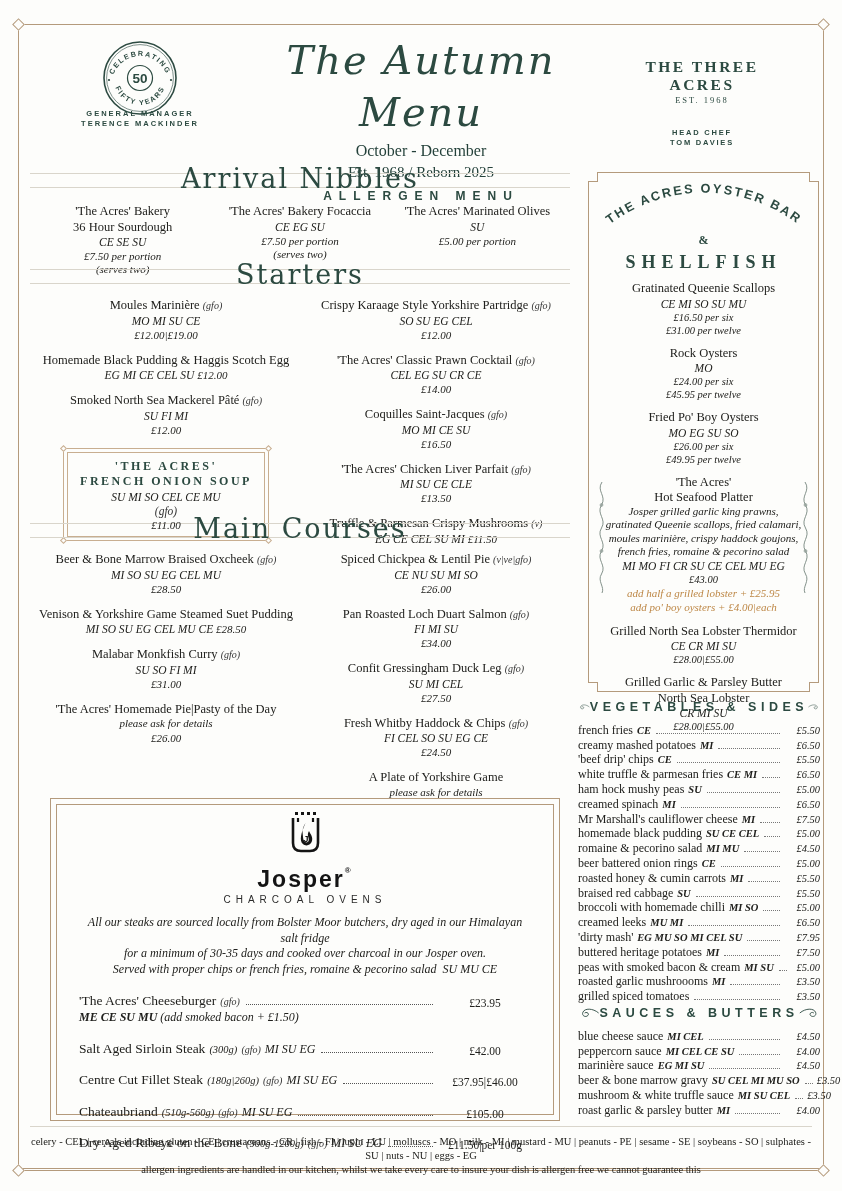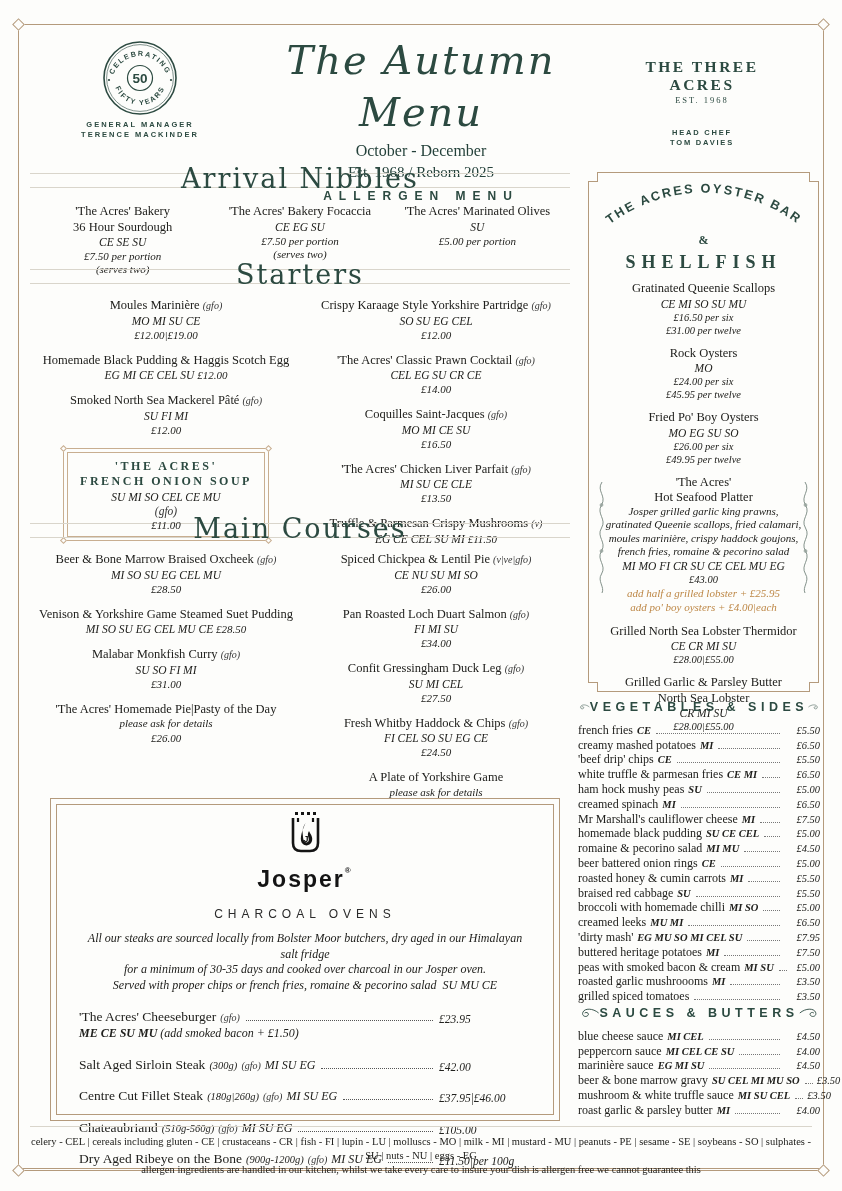--- a/index.html
+++ b/index.html
@@ -12,21 +12,21 @@
   }
   *{margin:0;padding:0;box-sizing:border-box;}
   body{background:#e8e8e8;font-family:"Liberation Serif",serif;color:var(--ink);}
   .page{position:relative;width:842px;height:1191px;background:var(--bg);margin:0 auto;overflow:hidden;}
   .frame{position:absolute;left:18px;top:24px;right:18px;bottom:20px;border:1px solid var(--tan);border-bottom:3px double var(--tan);pointer-events:none;}
   .corner{position:absolute;width:9px;height:9px;border:1px solid var(--tan);background:var(--bg);transform:rotate(45deg);}
   .c-tl{left:14px;top:20px;} .c-tr{right:14px;top:20px;} .c-bl{left:14px;bottom:16px;} .c-br{right:14px;bottom:16px;}
 
   
   .badge{position:absolute;left:102px;top:40px;}
-  .gm{position:absolute;left:40px;top:120px;width:200px;text-align:center;color:var(--green);
+  .gm{position:absolute;left:40px;top:109px;width:200px;text-align:center;color:var(--green);
       font-family:"Liberation Sans",sans-serif;font-size:7.5px;font-weight:bold;letter-spacing:2px;line-height:10px;}
   .title-block{position:absolute;left:221px;top:34px;width:400px;text-align:center;}
   .main-title{font-family:"DejaVu Serif",serif;font-style:italic;font-size:40px;line-height:52px;color:var(--green);letter-spacing:2px;}
   .season{font-size:16px;line-height:22px;color:#24413a;margin-top:2px;}
   .estline{font-size:15px;line-height:21px;color:#24413a;}
   .allergen-banner{font-family:"Liberation Sans",sans-serif;font-size:12px;font-weight:bold;letter-spacing:7px;color:var(--green);margin-top:6px;}
   .brand-block{position:absolute;left:612px;top:58px;width:180px;text-align:center;color:var(--green);}
   .brand-name{font-size:15.5px;font-weight:bold;letter-spacing:2.5px;line-height:18px;}
   .brand-est{font-size:8.5px;letter-spacing:2px;line-height:12px;}
   .chef{margin-top:22px;font-family:"Liberation Sans",sans-serif;font-size:7.5px;font-weight:bold;letter-spacing:1.8px;line-height:10px;}
@@ -96,31 +96,31 @@
   .side-allerg{font-style:italic;font-weight:bold;font-size:10.5px;margin-left:4px;white-space:nowrap;}
   .leader{flex:1;border-bottom:1px dotted #777;margin:0 4px 3px 5px;min-width:8px;}
   .side-price{font-style:italic;font-size:10.5px;width:36px;text-align:right;white-space:nowrap;}
 
   
   #josper-box{position:absolute;left:50px;top:798px;width:510px;height:323px;border:1px solid var(--tan);background:var(--bg);}
   #josper-box .inner2{position:absolute;inset:5px;border:1px solid var(--tan);pointer-events:none;}
   .josper-content{position:relative;padding:12px 28px 0;text-align:center;}
   .josper-word{font-family:"Liberation Sans",sans-serif;font-weight:bold;font-size:23px;letter-spacing:2px;line-height:24px;color:#141414;}
   .josper-word sup{font-size:8px;vertical-align:14px;}
-  .josper-sub{font-family:"Liberation Sans",sans-serif;font-size:12px;letter-spacing:5px;color:#2a2a2a;margin-top:16px;}
+  .josper-sub{font-family:"Liberation Sans",sans-serif;font-size:10px;letter-spacing:5px;color:#2a2a2a;margin-top:3px;}
   .josper-intro{font-style:italic;font-size:12px;line-height:15.5px;margin-top:10px;}
   .josper-intro .d-allerg-t{font-size:12px;}
   .steaks{margin-top:14px;text-align:left;}
   .steak{margin-bottom:13.5px;}
   .steak-l1{display:flex;align-items:flex-end;}
   .s-name{font-size:13.5px;white-space:nowrap;}
   .s-size{font-style:italic;font-size:10.5px;}
   .steak .d-allerg-t{font-size:12px;}
   .steak .leader{border-bottom:1px dotted #555;margin:0 6px 4px 6px;}
-  .s-price{font-style:italic;font-size:11.5px;width:92px;text-align:left;white-space:nowrap;}
+  .s-price{font-size:11.5px;width:92px;text-align:center;white-space:nowrap;}
   .steak-l2{font-size:12px;font-style:italic;font-weight:bold;line-height:15px;margin-top:1px;}
   .steak-l2 .note{font-weight:normal;}
 
   
   #footer{position:absolute;left:30px;top:1126px;width:782px;text-align:center;}
   #footer .frule{height:1px;background:var(--rule);margin-bottom:8px;}
   .legend{font-size:10.5px;line-height:14px;}
   .legend-note{font-size:10.5px;line-height:14px;}
 
   svg text{font-family:"Liberation Sans",sans-serif;}

